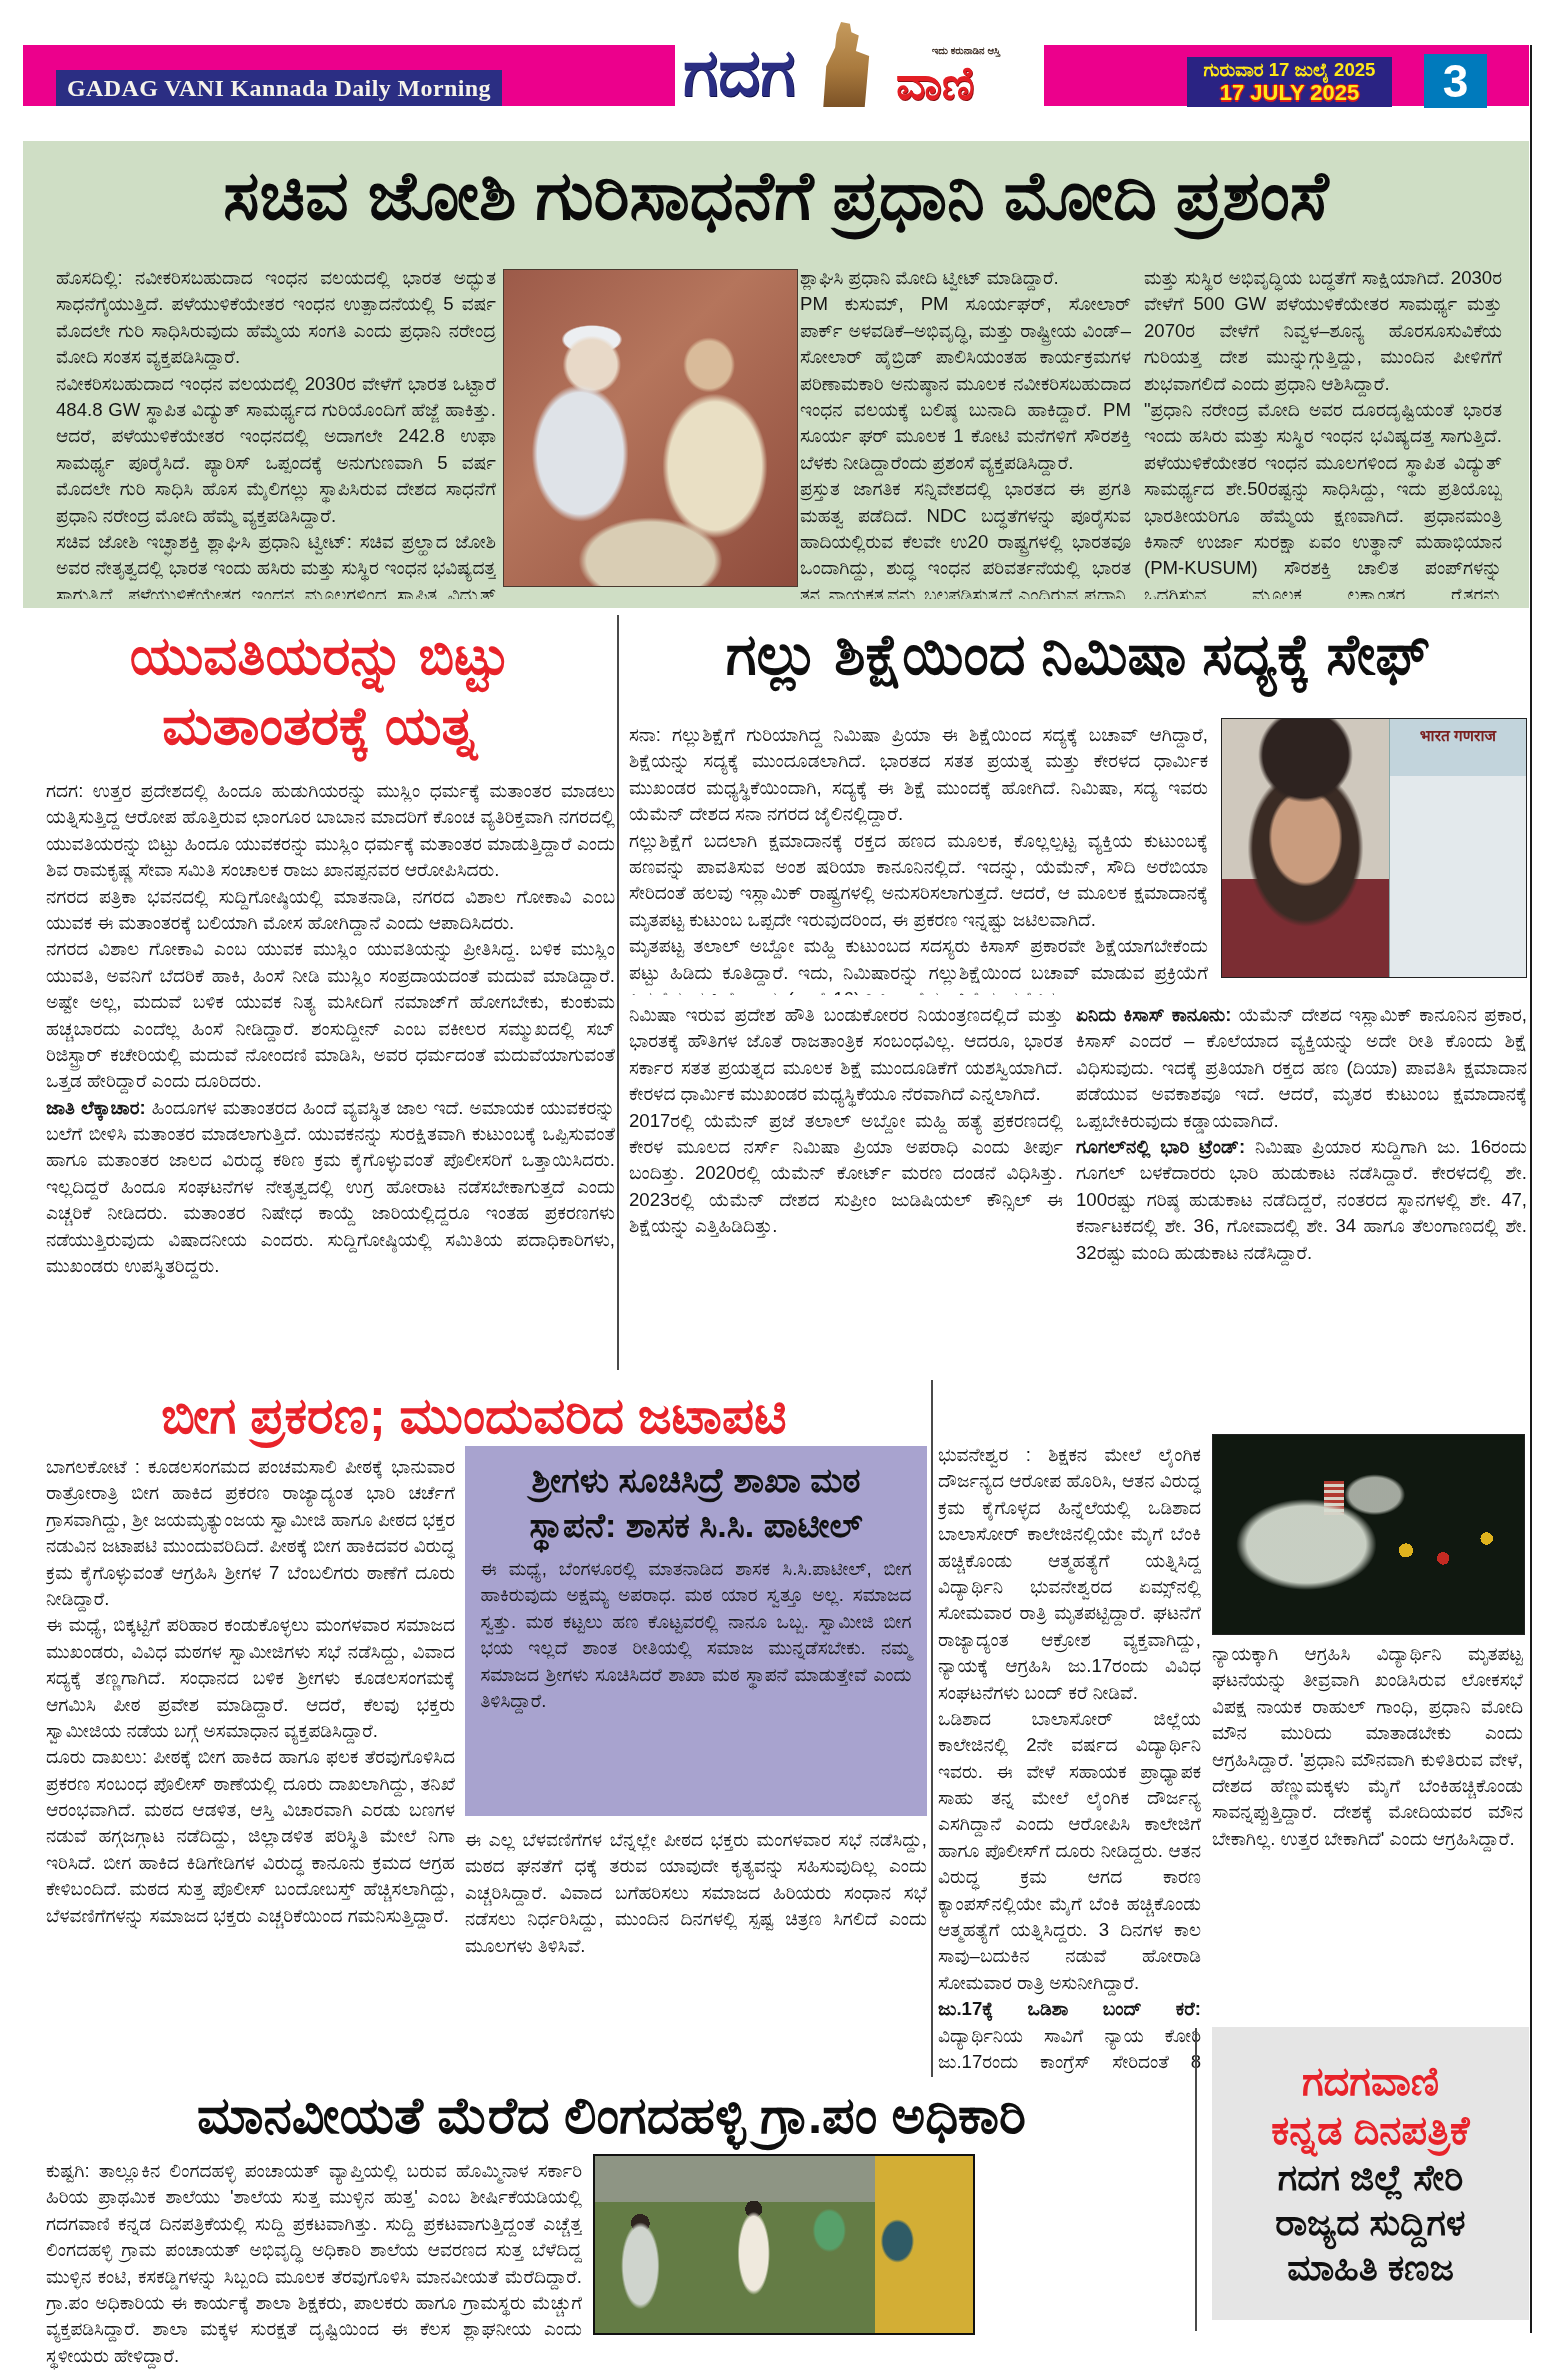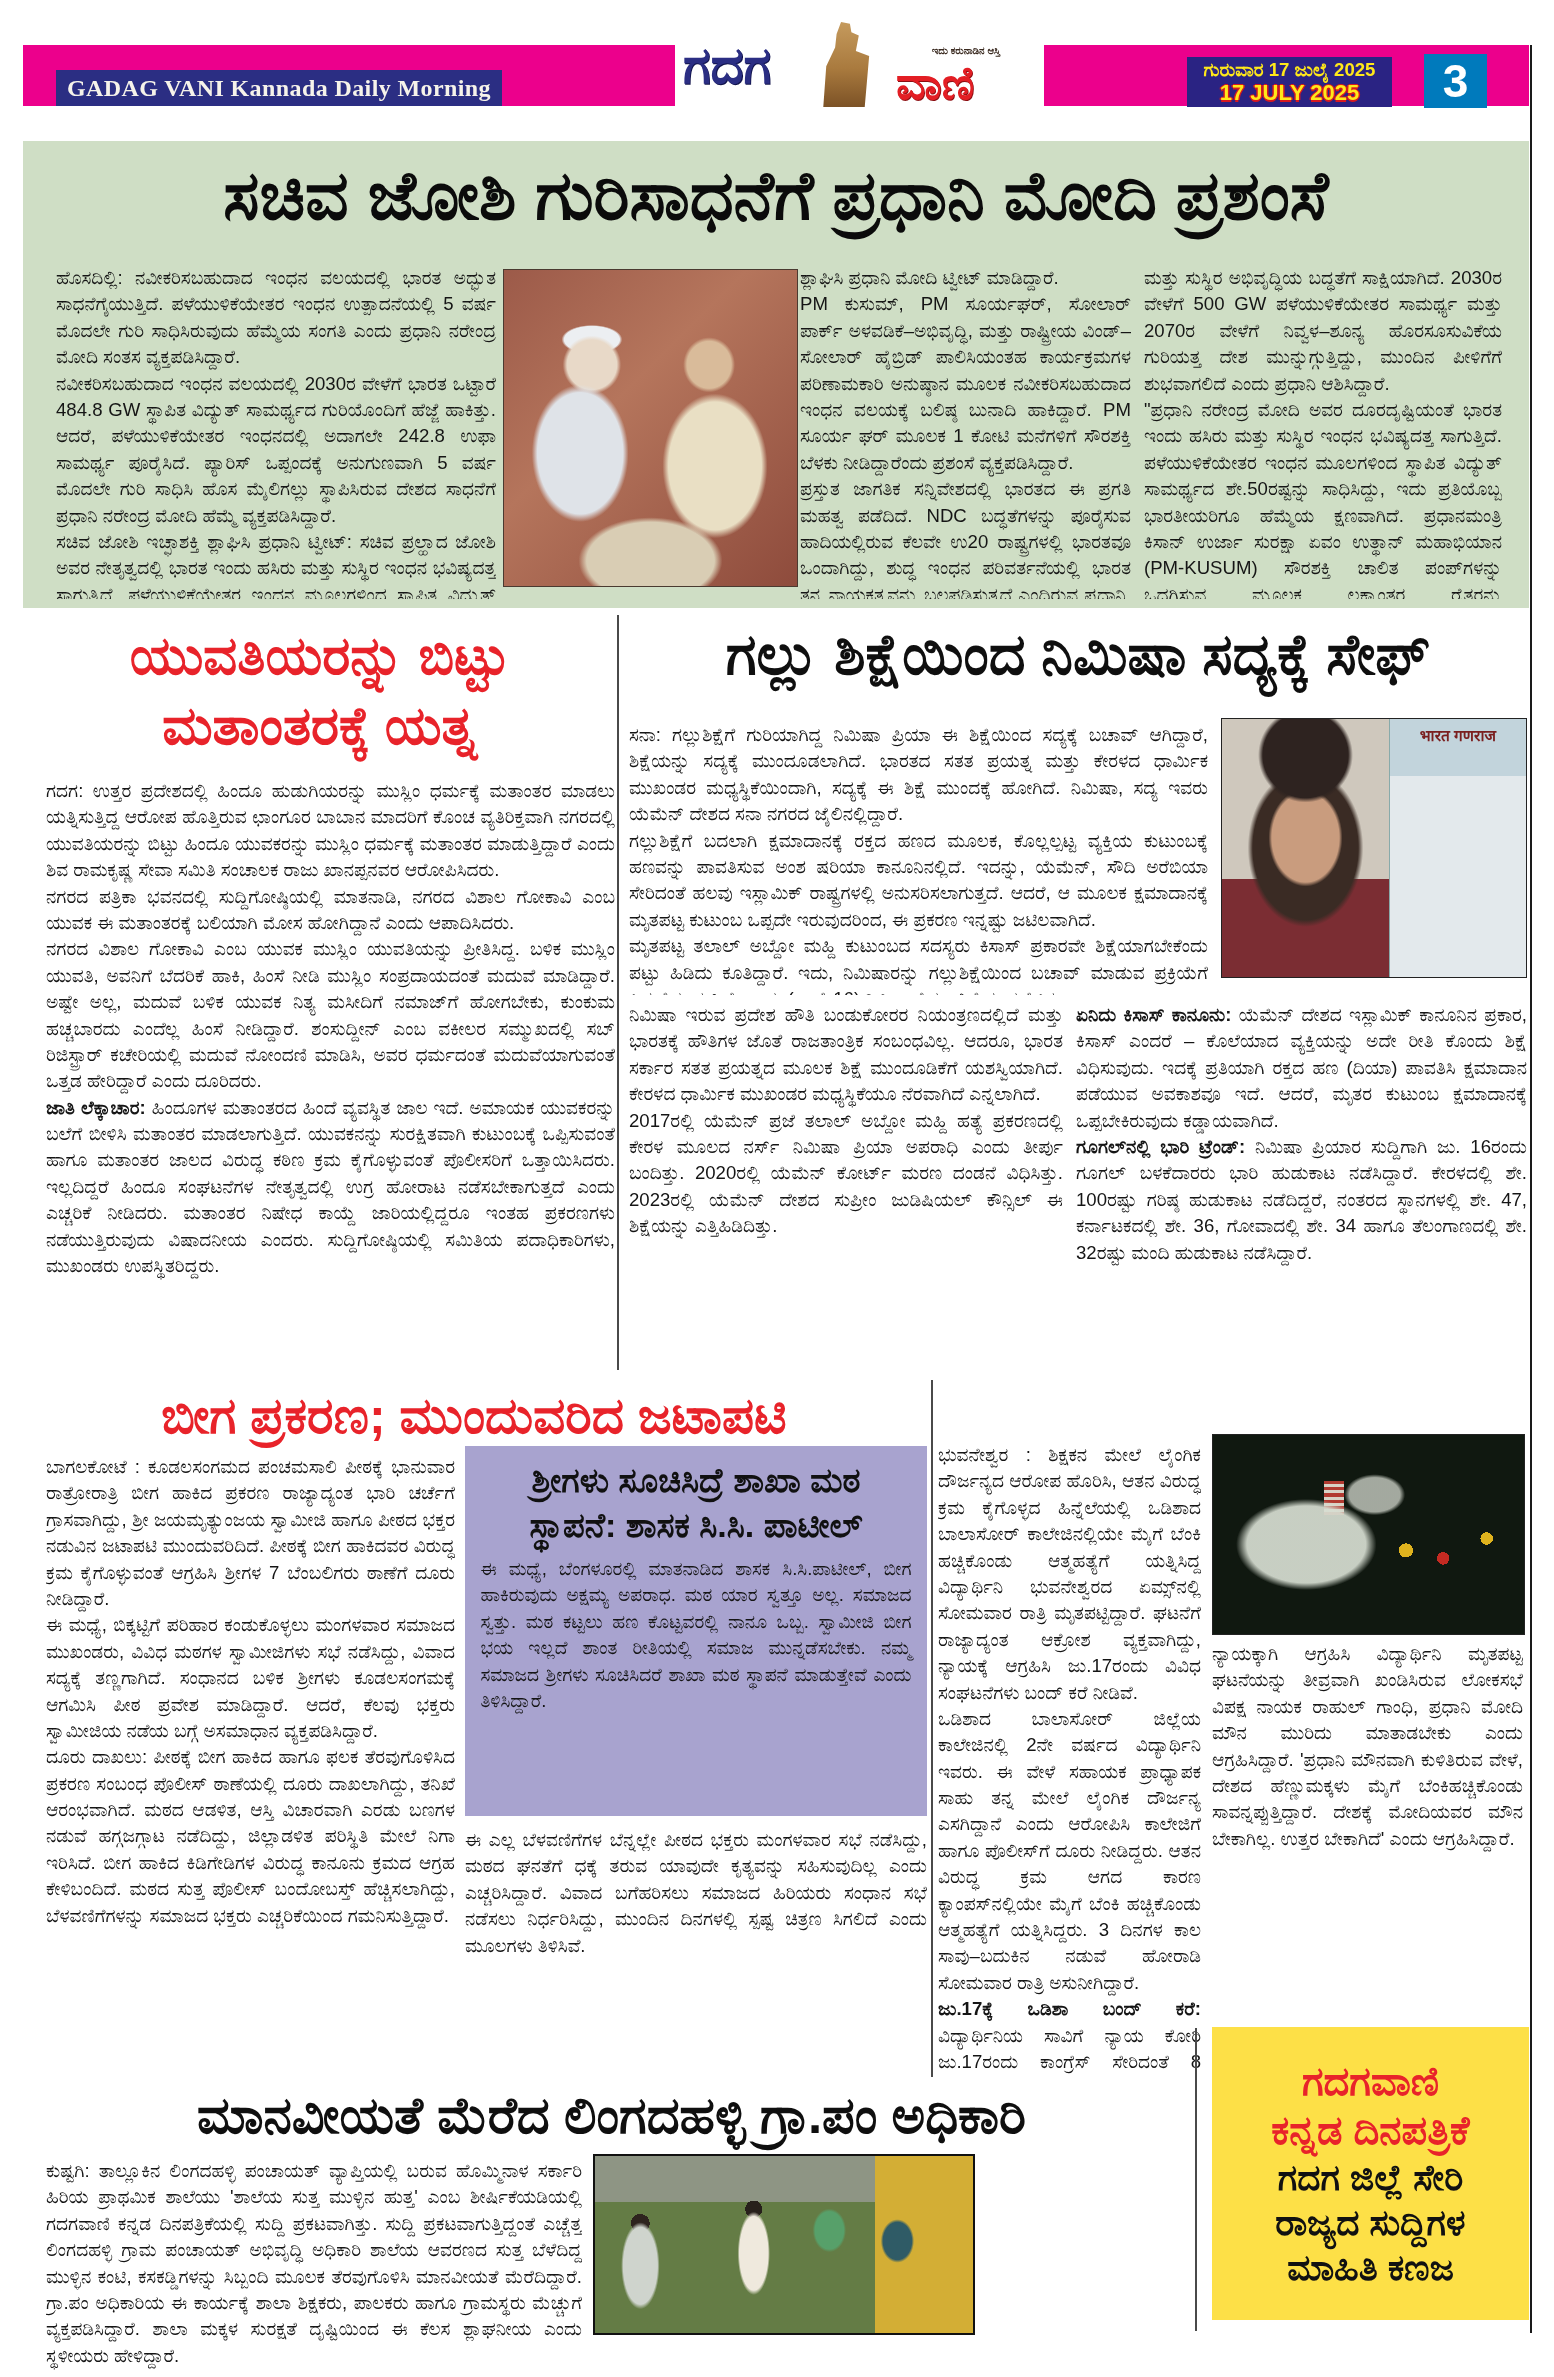--- a/index.html
+++ b/index.html
@@ -8,21 +8,21 @@
   .abs{position:absolute;}
   .bt{font-size:18.6px;line-height:1.42;text-align:justify;white-space:pre-line;color:#151515;}
   .bld{font-weight:bold;}
   .overflow{overflow:hidden;}
   
   .pink-band{background:#ec008c;}
   .logo-notch{background:#ffffff;}
   .masthead-box{background:#2b2e83;display:flex;align-items:center;justify-content:center;}
   .masthead-box span{color:#f6f3ea;font-family:"Liberation Serif","DejaVu Serif",serif;
       font-weight:bold;font-size:24px;letter-spacing:0.4px;white-space:nowrap;}
-  .logo-gadag{color:#2b2e83;font-weight:bold;font-size:51px;line-height:1;text-shadow:0.8px 0.8px 0 #10124a;}
+  .logo-gadag{color:#2b2e83;font-weight:bold;font-size:65px;line-height:1;text-shadow:0.8px 0.8px 0 #10124a;}
   .logo-vani{color:#e31e24;font-weight:bold;font-size:46px;line-height:1;text-shadow:0.8px 0.8px 0 #8c0e12;}
   .logo-tagline{color:#3a2a20;font-size:10px;font-weight:bold;white-space:nowrap;}
   .logo-statue{background:linear-gradient(180deg,#c59a5d 0%,#a97a3e 55%,#7c5226 100%);
       clip-path:polygon(46% 0,58% 2%,60% 12%,70% 16%,66% 34%,84% 40%,78% 100%,22% 100%,26% 52%,38% 30%,40% 14%);}
   .date-box{background:#2a2383;display:flex;flex-direction:column;align-items:center;justify-content:center;}
   .date-kn{color:#ffe81a;font-weight:bold;font-size:18.6px;line-height:1.15;white-space:nowrap;}
   .date-en{color:#ffe81a;font-weight:bold;font-size:22px;line-height:1.1;white-space:nowrap;
       text-shadow:-1.5px 0 #d71920,1.5px 0 #d71920,0 -1.5px #d71920,0 1.5px #d71920;}
   .pageno-box{background:#007abc;display:flex;align-items:center;justify-content:center;}
   .pageno-box span{color:#ffffff;font-weight:bold;font-size:46px;}
@@ -71,21 +71,21 @@
       radial-gradient(circle 9.3px at 12% 38%,#2e241e 0 100%,transparent 100%),
       radial-gradient(ellipse 26px 67px at 42% 55%,#efe9dd 0 55%,transparent 62%),
       radial-gradient(circle 8.5px at 42% 30%,#27201b 0 100%,transparent 100%),
       radial-gradient(ellipse 26px 34px at 62% 42%,#57a06a 0 55%,transparent 64%),
       radial-gradient(ellipse 26px 34px at 80% 48%,#2f5b66 0 55%,transparent 64%),
       linear-gradient(90deg,transparent 0 74%,#d3ae35 74% 100%),
       linear-gradient(180deg,#8e9584 0 26%,#647c45 26% 100%);
       border:2.3px solid #111;}
   .lav-box{background:#a8a3cf;padding:12.4px 15.5px;box-sizing:border-box;}
   .lav-title{font-weight:bold;color:#111;font-size:34px;line-height:1.3;text-align:center;white-space:pre-line;}
-  .promo-box{background:#fde047;display:flex;flex-direction:column;align-items:center;justify-content:center;
+  .promo-box{background:#e5e5e5;display:flex;flex-direction:column;align-items:center;justify-content:center;
       gap:4.6px;padding:6.2px 3.1px;box-sizing:border-box;}
   .promo-red{color:#e8232a;font-weight:bold;font-size:40px;line-height:1.12;white-space:nowrap;}
   .promo-black{color:#111;font-weight:bold;font-size:36px;line-height:1.12;white-space:nowrap;}
   .vr{background:#4a4a4a;width:1.5px;}
 </style>
 </head>
 <body>
 
 <div class="page">
 

